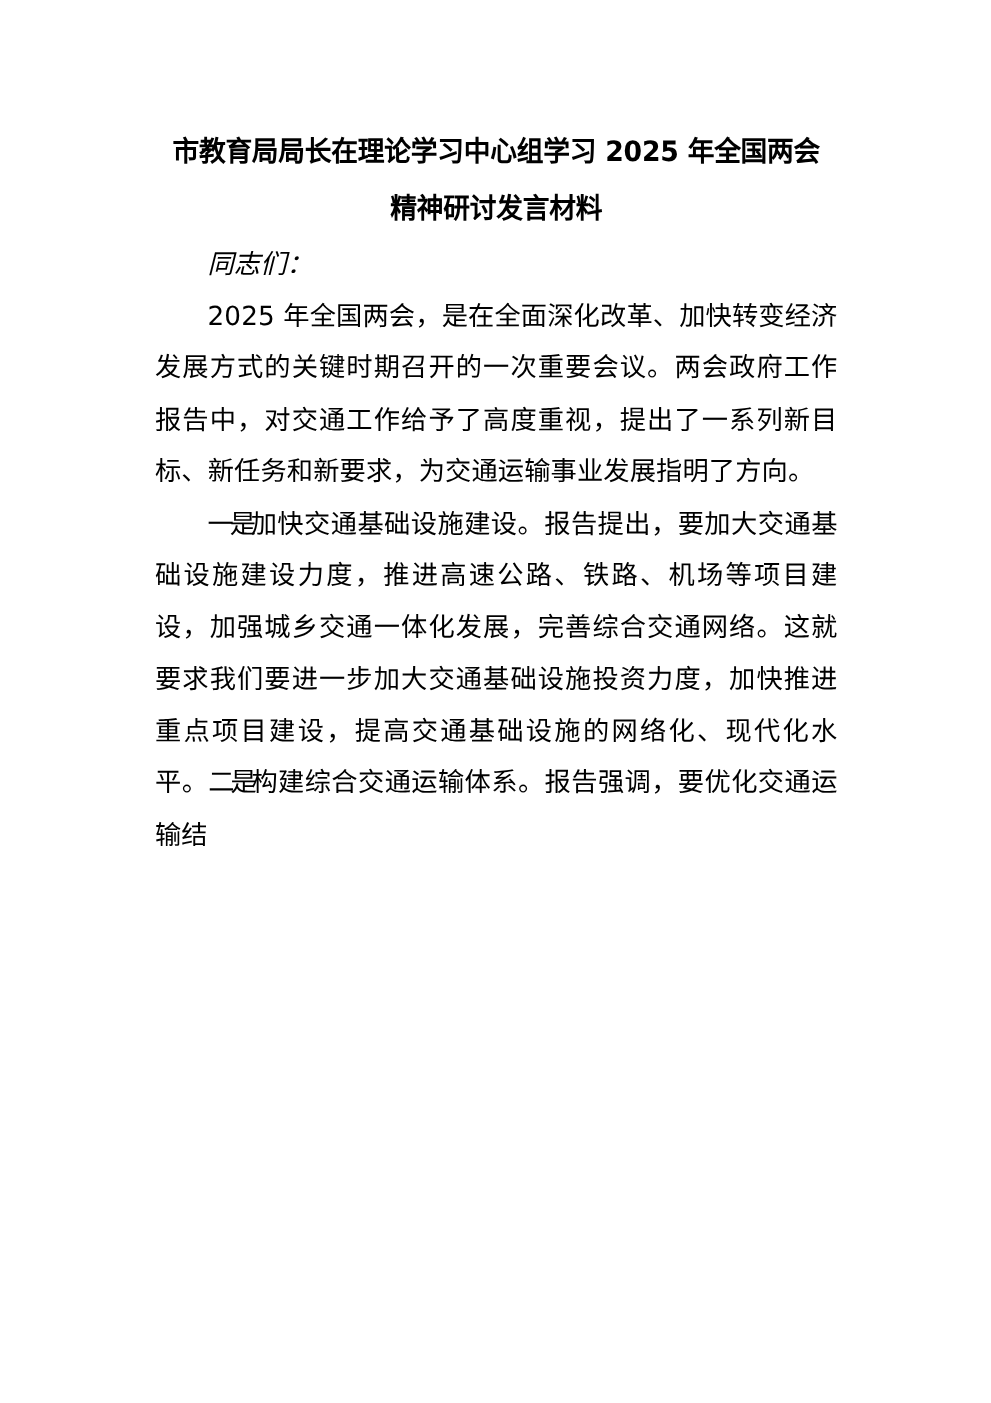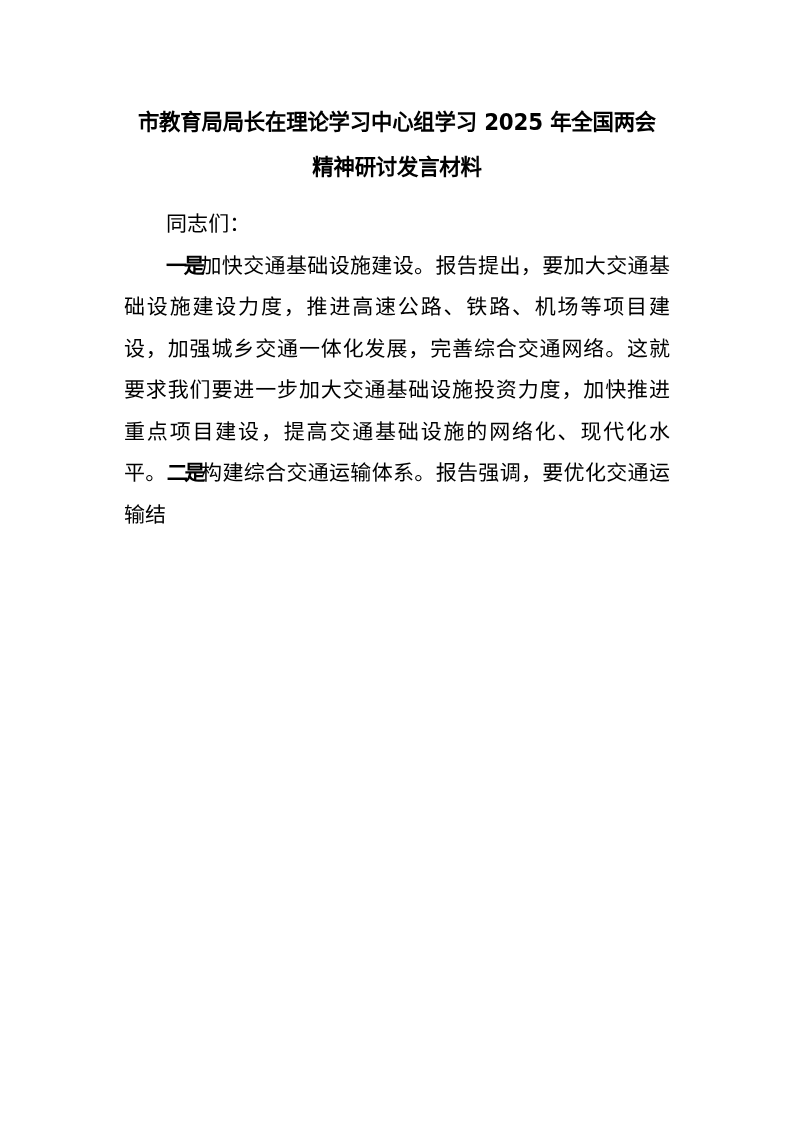--- a/index.html
+++ b/index.html
@@ -56,39 +56,41 @@
     font-size: 21px;
     line-height: 41.5px;
     text-align: justify;
     text-justify: inter-ideograph;
     text-indent: 2em;
     word-break: break-all;
     letter-spacing: 0.1px;
   }
 
   .para.first-body {
-    margin-top: 14px;
+    margin-top: 1px;
+    font-style: italic;
   }
 
   .para b,
   .para .bold {
-    font-weight: 700;
+    font-weight: 400;
     letter-spacing: -3.5px;
     margin-right: -1px;
   }
 </style>
 </head>
 <body>
 
 <div class="page">
   <div class="content">
 
     <h1 class="doc-title">市教育局局长在理论学习中心组学习 2025 年全国两会精神研讨发言材料</h1>
 
     <p class="para first-body">同志们：</p>
 
 
 
+    <p class="para">2025 年全国两会，是在全面深化改革、加快转变经济发展方式的关键时期召开的一次重要会议。两会政府工作报告中，对交通工作给予了高度重视，提出了一系列新目标、新任务和新要求，为交通运输事业发展指明了方向。</p>
 
     <p class="para"><span class="bold">一是</span><span>加快交通基础设施建设。报告提出，要加大交通基础设施建设力度，推进高速公路、铁路、机场等项目建设，加强城乡交通一体化发展，完善综合交通网络。这就要求我们要进一步加大交通基础设施投资力度，加快推进重点项目建设，提高交通基础设施的网络化、现代化水平。</span><span class="bold">二是</span><span>构建综合交通运输体系。报告强调，要优化交通运输结</span></p>
 
   </div>
 </div>
 
 </body></html>

